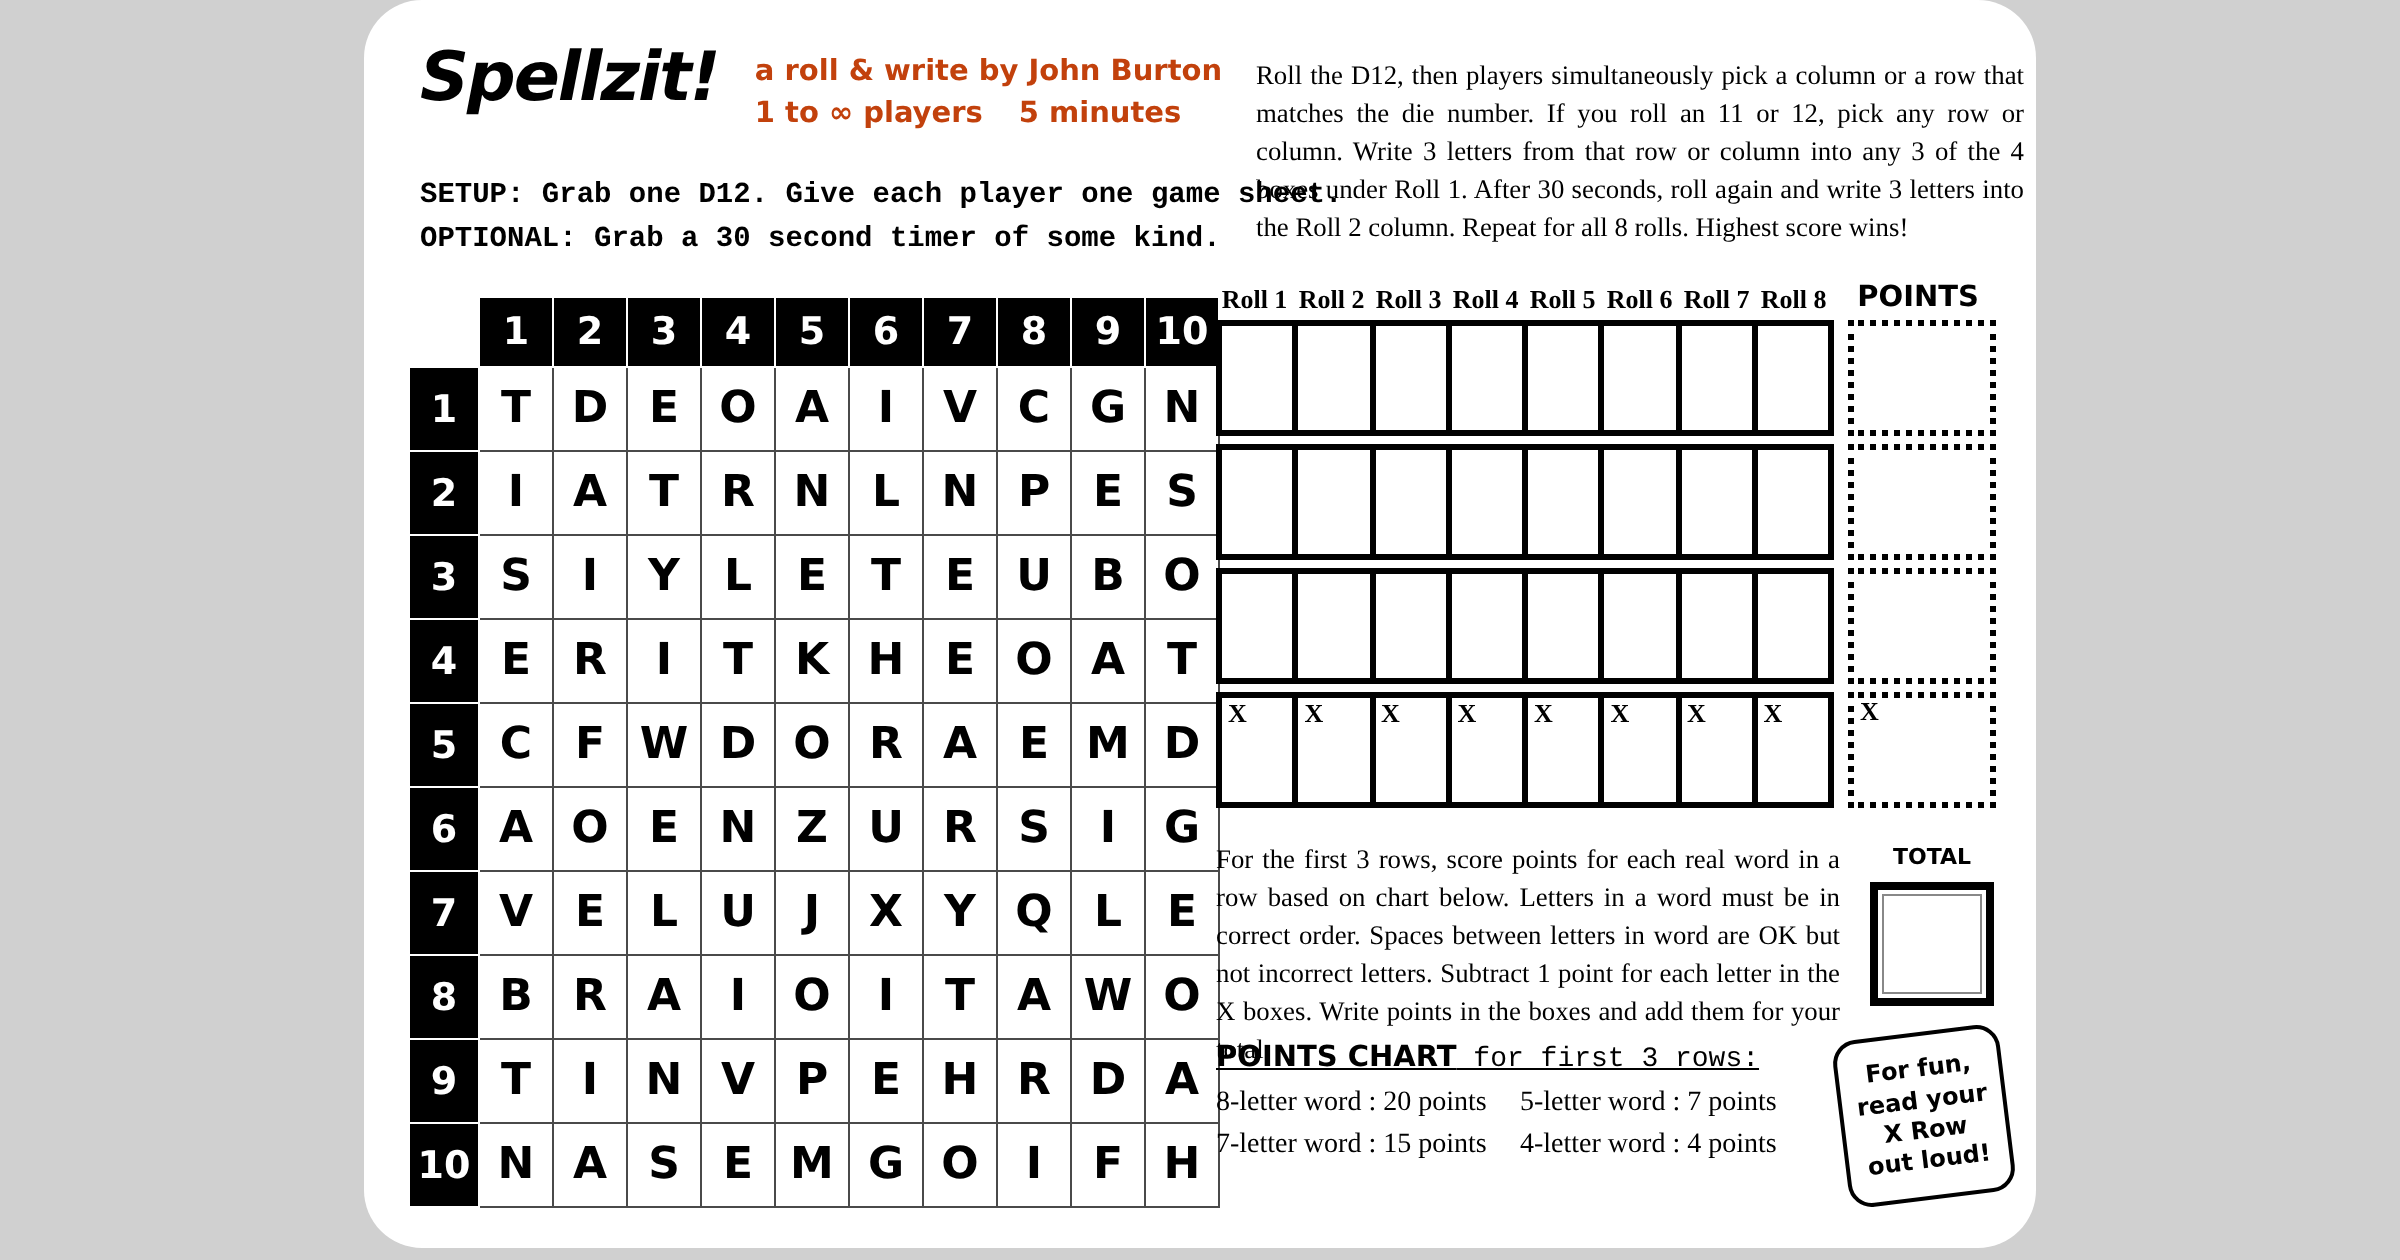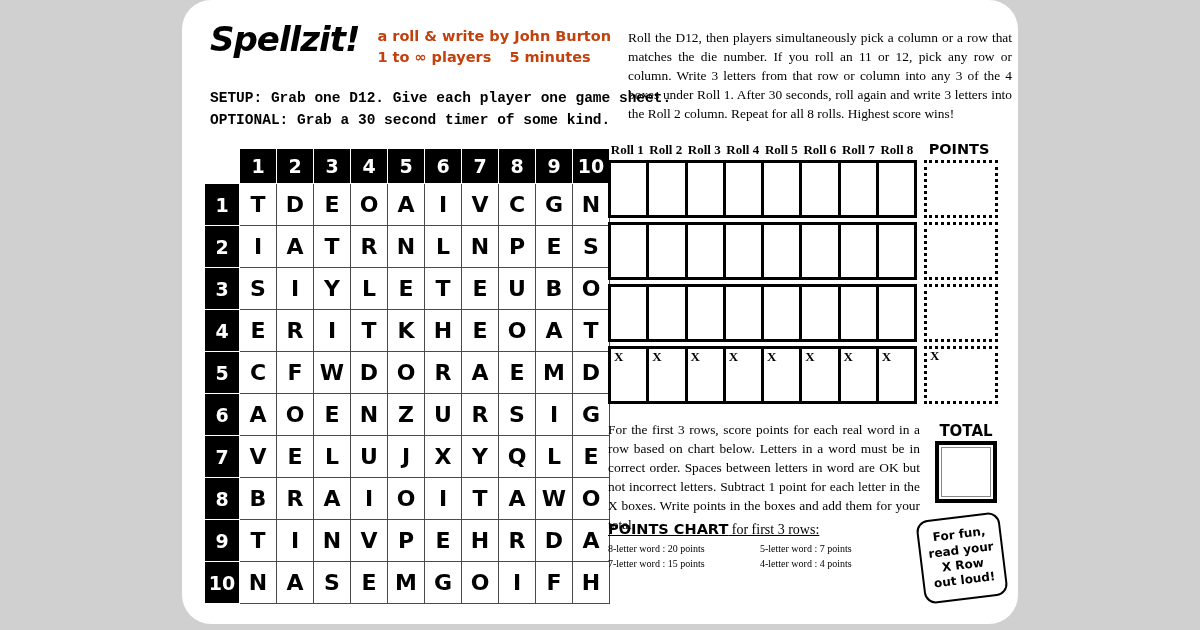--- a/index.html
+++ b/index.html
@@ -208,51 +208,51 @@
     white-space: nowrap;
   }
   .pc-title {
     font-family: "DejaVu Sans", sans-serif;
     font-weight: bold;
     font-size: 14.5px;
     text-decoration: underline;
     color: #000;
   }
   .pc-sub {
-    font-family: Liberation Serif, serif;
+    font-family: Liberation Mono, monospace;
     font-size: 14px;
     text-decoration: underline;
     color: #000;
   }
   .points-chart {
     position: absolute;
     left: 426px; top: 541px;
     width: 320px;
   }
   .pc-row {
     display: flex;
     line-height: 1.5;
   }
   .pc-left, .pc-right {
     font-family: "Liberation Serif", serif;
-    font-size: 10px;
+    font-size: 14px;
     color: #000;
     white-space: nowrap;
   }
   .pc-left { width: 152px; }
 
   
   .total-label {
     position: absolute;
     left: 752px; top: 422px;
     width: 64px;
     text-align: center;
     font-family: "DejaVu Sans", sans-serif;
     font-weight: bold;
-    font-size: 15px;
+    font-size: 11px;
     color: #000;
   }
   .total-box {
     position: absolute;
     left: 753px; top: 441px;
     width: 62px; height: 62px;
     border: 4px solid #000;
     background: #fff;
     box-sizing: border-box;
   }

